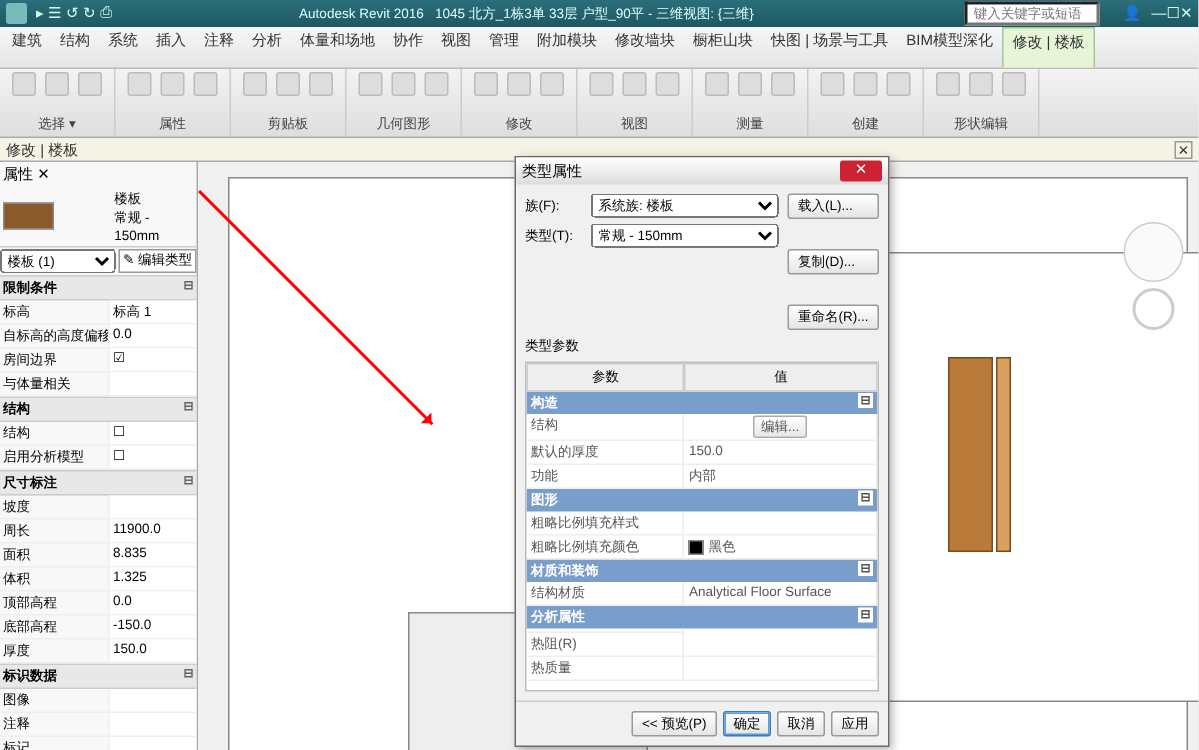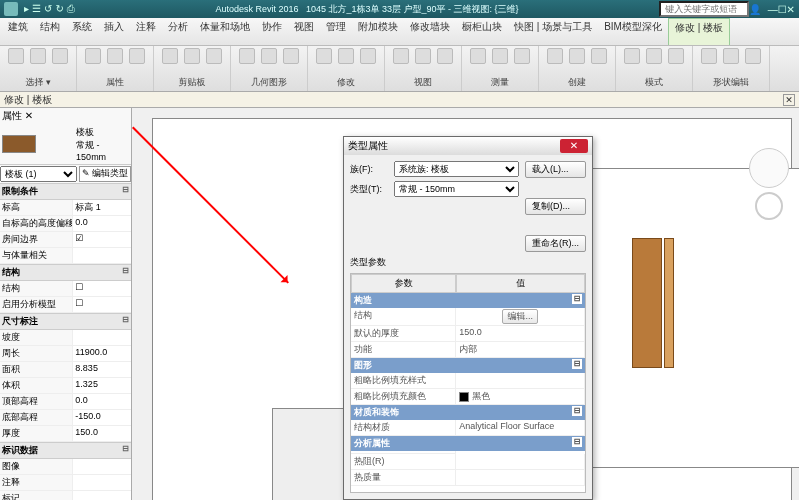--- a/index.html
+++ b/index.html
@@ -1,20 +1,20 @@
 <!DOCTYPE html>
 <html><head>
 <meta charset="utf-8">
 <style>
   * { box-sizing: border-box; font-family: "Microsoft YaHei", sans-serif; }
   html, body { margin: 0; padding: 0; width: 799px; height: 500px; overflow: hidden; background: #e8e8e8; font-size: 10px; }
   .titlebar { background: linear-gradient(#2a6f7a,#1e5862); height: 18px; display: flex; align-items: center; color: #cfe; padding: 0 4px; }
   .titlebar .logo { width: 14px; height: 14px; background: #7bb; border-radius: 2px; margin-right: 6px; }
   .titlebar .center { flex: 1; text-align: center; font-size: 9px; color: #dff; }
-  .titlebar .search { background: #fff; color: #888; font-size: 9px; padding: 1px 4px; width: 90px; margin: 0 0; }
+  .titlebar .search { background: #fff; color: #888; font-size: 9px; padding: 1px 4px; width: 90px; margin: 0 16px; }
   .menubar { height: 28px; background: linear-gradient(#f7f7f7,#e5e5e5); border-bottom: 1px solid #bbb; display: flex; padding: 0 2px; }
   .menubar span { padding: 2px 6px; font-size: 10px; color: #333; cursor: pointer; }
   .menubar span.active { background: #e8f4d8; border: 1px solid #9c9; border-bottom: none; }
   .ribbon { height: 46px; background: linear-gradient(#f3f3f3,#dedede); border-bottom: 1px solid #aaa; display: flex; }
   .ribbon-group { border-right: 1px solid #ccc; padding: 2px 8px; display: flex; flex-direction: column; justify-content: space-between; align-items: center; }
   .ribbon-icons { display: flex; gap: 6px; }
   .ribbon-icons .ic { width: 16px; height: 16px; background: #ddd; border: 1px solid #bbb; border-radius: 2px; }
   .ribbon-label { font-size: 9px; color: #444; }
   .subbar { height: 16px; background: #f5f2e6; border-bottom: 1px solid #aaa; font-size: 10px; padding: 2px 4px; color: #333; display: flex; align-items: center; }
   .subbar .close { margin-left: auto; width: 12px; height: 12px; border: 1px solid #999; text-align: center; line-height: 10px; font-size: 9px; cursor: pointer; }
@@ -32,21 +32,21 @@
   .grid div:nth-child(odd) { border-right: 1px solid #eee; }
   .grid .cell-input { background: #fff; }
   .canvas { flex: 1; background: #f0f0f0; position: relative; overflow: hidden; }
   .floor-shape { position: absolute; background: #fff; border: 1px solid #888; }
   .furn { position: absolute; background: #b97a3a; border: 1px solid #7a4a1a; }
   .arrow-red { position: absolute; width: 2px; background: #f00; transform-origin: top left; }
   .arrow-red::after { content: ''; position: absolute; bottom: -4px; left: -4px; border: 5px solid transparent; border-top-color: #f00; }
   .viewcube { position: absolute; top: 40px; right: 10px; width: 40px; height: 40px; border: 1px solid #ccc; background: #fafafa; border-radius: 20px; }
   .nav-wheel { position: absolute; top: 84px; right: 16px; width: 28px; height: 28px; border: 2px solid #ccc; border-radius: 14px; background: #fff; }
   
-  .dialog { position: absolute; left: 343px; top: 136px; width: 250px; background: #f0f0f0; border: 1px solid #6a6a6a; box-shadow: 2px 2px 6px rgba(0,0,0,.3); }
+  .dialog { position: absolute; left: 343px; top: 104px; width: 250px; background: #f0f0f0; border: 1px solid #6a6a6a; box-shadow: 2px 2px 6px rgba(0,0,0,.3); }
   .dlg-title { background: linear-gradient(#fff,#dcdcdc); height: 18px; display: flex; align-items: center; padding: 0 4px; font-size: 10px; }
   .dlg-title .x { margin-left: auto; width: 28px; height: 14px; background: #c23; color: #fff; text-align: center; line-height: 14px; border-radius: 2px; cursor: pointer; }
   .dlg-body { padding: 6px; }
   .dlg-row { display: flex; align-items: center; gap: 4px; margin-bottom: 4px; }
   .dlg-row label { font-size: 9px; width: 40px; }
   .dlg-row select { flex: 1; font-size: 9px; height: 16px; }
   .dlg-btns-v { display: flex; flex-direction: column; gap: 20px; }
   .btn { font-size: 9px; padding: 1px 6px; border: 1px solid #999; background: linear-gradient(#fff,#e5e5e5); cursor: pointer; white-space: nowrap; border-radius: 2px; }
   .btn.primary { border-color: #3a7ab8; box-shadow: 0 0 0 1px #5a9ade inset; }
   .param-box { border: 1px solid #bbb; background: #fff; height: 220px; overflow: auto; margin-top: 4px; }
@@ -165,28 +165,20 @@
         <div class="ic"></div>
       </div>
       <div class="ribbon-label">创建</div>
     </div>
     <div class="ribbon-group">
       <div class="ribbon-icons">
         <div class="ic"></div>
         <div class="ic"></div>
         <div class="ic"></div>
       </div>
-      <div class="ribbon-label">模式</div>
-    </div>
-    <div class="ribbon-group">
-      <div class="ribbon-icons">
-        <div class="ic"></div>
-        <div class="ic"></div>
-        <div class="ic"></div>
-      </div>
       <div class="ribbon-label">形状编辑</div>
     </div>
   </div>
 
 <div class="subbar">
   <span>修改 | 楼板</span>
   <span class="close">✕</span>
 </div>
 
 <div class="workspace">
@@ -362,13 +354,19 @@
             <div>热阻(R)</div>
             <div></div>
           </div>
           <div class="param-row">
             <div>热质量</div>
             <div></div>
           </div>
         </div>
     </div>
   </div>
+  <div class="dlg-foot">
+    <span class="btn">&lt;&lt; 预览(P)</span>
+    <span class="btn primary">确定</span>
+    <span class="btn">取消</span>
+    <span class="btn">应用</span>
+  </div>
 </div>
 
 </body></html>

